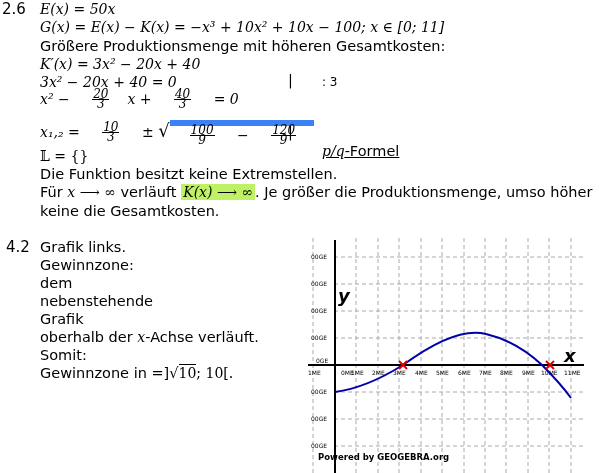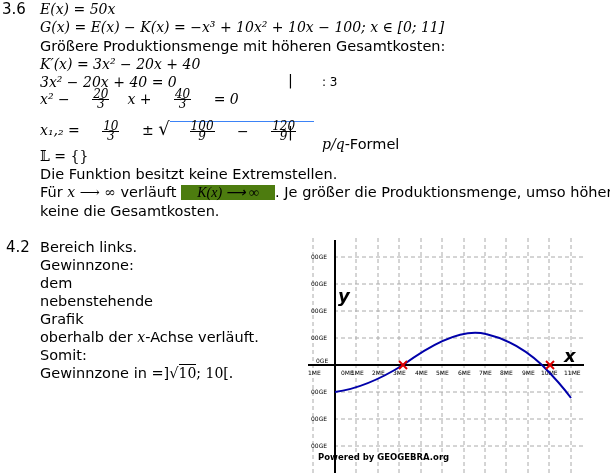--- a/index.html
+++ b/index.html
@@ -6,61 +6,61 @@
   body { width:610px; height:473px; position:relative; overflow:hidden;
          font-family:"DejaVu Sans", sans-serif; font-size:14.5px; color:#000; }
   .abs { position:absolute; white-space:nowrap; }
   .num { font-size:15px; }
   .m { font-family:"DejaVu Serif", serif; font-style:normal; font-size:14px; }
   .mi { font-family:"DejaVu Serif", serif; font-style:italic; font-size:14px; }
   .line { position:absolute; left:40px; white-space:nowrap; line-height:17px; }
   .frac { display:inline-block; vertical-align:middle; text-align:center; font-size:12px; line-height:9px; margin:0 18px; }
   .frac .n { display:block; border-bottom:1px solid #000; padding:0 1px; }
   .frac .d { display:block; }
-  .sqrt { display:inline-block; border-top:1px solid #3b82f6; padding-left:2px; vertical-align:middle; }
-  .hl { background:#4d7c0f; padding:0 16px;font-family:Liberation Serif, serif; }
+  .sqrt { display:inline-block; border-top:6px solid #3b82f6; padding-left:2px; vertical-align:middle; }
+  .hl { background:#bef264; padding:0 2px; }
   .sep { position:absolute; white-space:nowrap; }
   .para { position:absolute; left:40px; width:282px; line-height:18px; }
   svg text { font-family:"DejaVu Sans", sans-serif; }
 </style>
 </head>
 <body>
 
-<div class="abs num" style="left:2px;top:0px;">3.6</div>
+<div class="abs num" style="left:2px;top:0px;">2.6</div>
 
 <div class="line mi" style="top:1px;">E(x) = 50x</div>
 <div class="line mi" style="top:19px;">G(x) = E(x) − K(x) = −x³ + 10x² + 10x − 100;  x ∈ [0; 11]</div>
 <div class="line" style="top:38px;">Größere Produktionsmenge mit höheren Gesamtkosten:</div>
 <div class="line mi" style="top:56px;">K′(x) = 3x² − 20x + 40</div>
 <div class="line mi" style="top:74px;">3x² − 20x + 40 = 0</div>
 <div class="sep" style="left:288px;top:72px;">|</div>
 <div class="sep" style="left:322px;top:75px;font-size:12px;">: 3</div>
 
 <div class="line mi" style="top:90px;">
   <span>x² − </span><span class="frac"><span class="n">20</span><span class="d">3</span></span><span>x + </span><span class="frac"><span class="n">40</span><span class="d">3</span></span><span> = 0</span>
 </div>
 
 <div class="line mi" style="top:120px;font-style:italic;">
   <span>x₁,₂ = </span><span class="frac"><span class="n">10</span><span class="d">3</span></span><span> ± </span><span style="font-size:18px;">√</span><span class="sqrt"><span class="frac"><span class="n">100</span><span class="d">9</span></span><span> − </span><span class="frac"><span class="n">120</span><span class="d">9</span></span></span>
 </div>
 <div class="sep" style="left:288px;top:124px;">|</div>
-<div class="sep" style="left:322px;top:136px;">
+<div class="sep" style="left:322px;top:143px;text-decoration:underline;">
   <span class="mi">p/q</span><span>-Formel</span>
 </div>
 
 <div class="line m" style="top:148px;">𝕃 = {}</div>
 <div class="line" style="top:166px;">Die Funktion besitzt keine Extremstellen.</div>
 <div class="line" style="top:184px;">
   <span>Für </span><span class="mi">x ⟶ ∞</span><span> verläuft </span><span class="mi hl">K(x) ⟶ ∞</span><span>. Je größer die Produktionsmenge, umso höher</span>
 </div>
 <div class="line" style="top:203px;">keine die Gesamtkosten.</div>
 
 <div class="abs num" style="left:6px;top:238px;">4.2</div>
 <div class="para" style="top:238px;">
-  <div>Bereich links.</div>
+  <div>Grafik links.</div>
   <div>Gewinnzone:</div>
   <div style="display:flex;justify-content:space-between;flex-direction:column;">
     <span>dem</span>
     <span>nebenstehende</span>
     <span>Grafik</span>
   </div>
   <div>
     <span>oberhalb der </span><span class="mi">x</span><span>-Achse verläuft.</span>
   </div>
   <div>Somit:</div>

